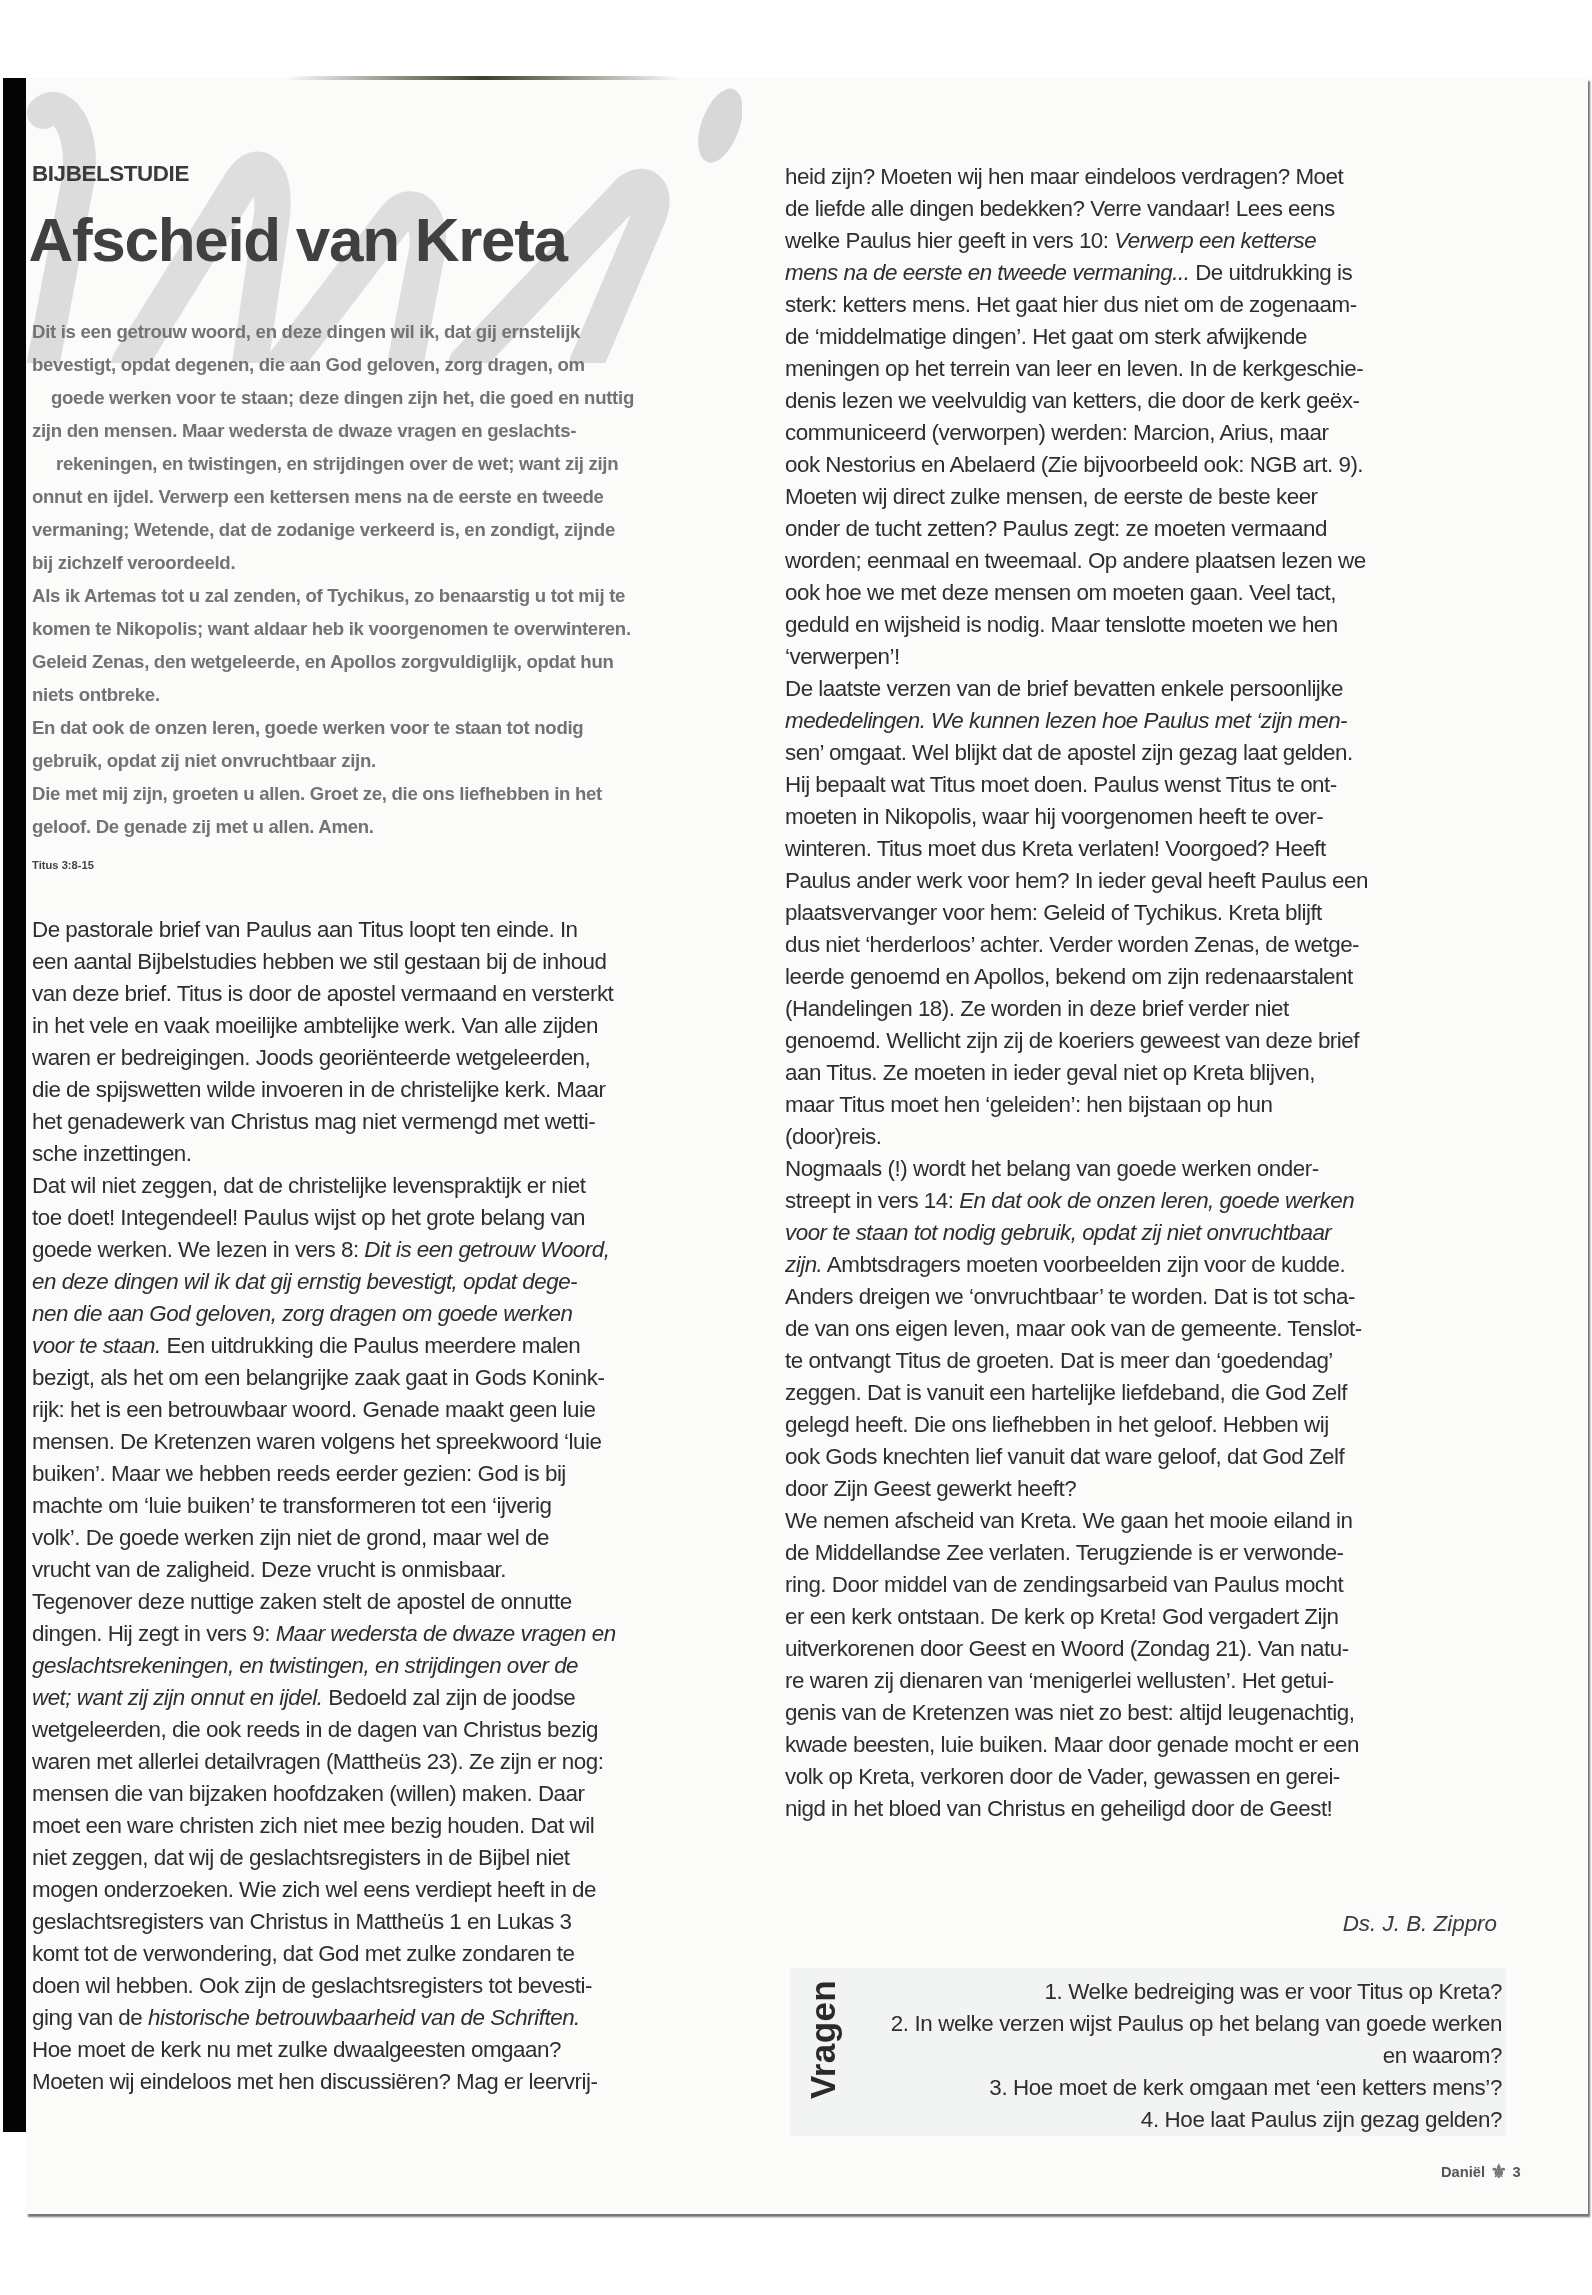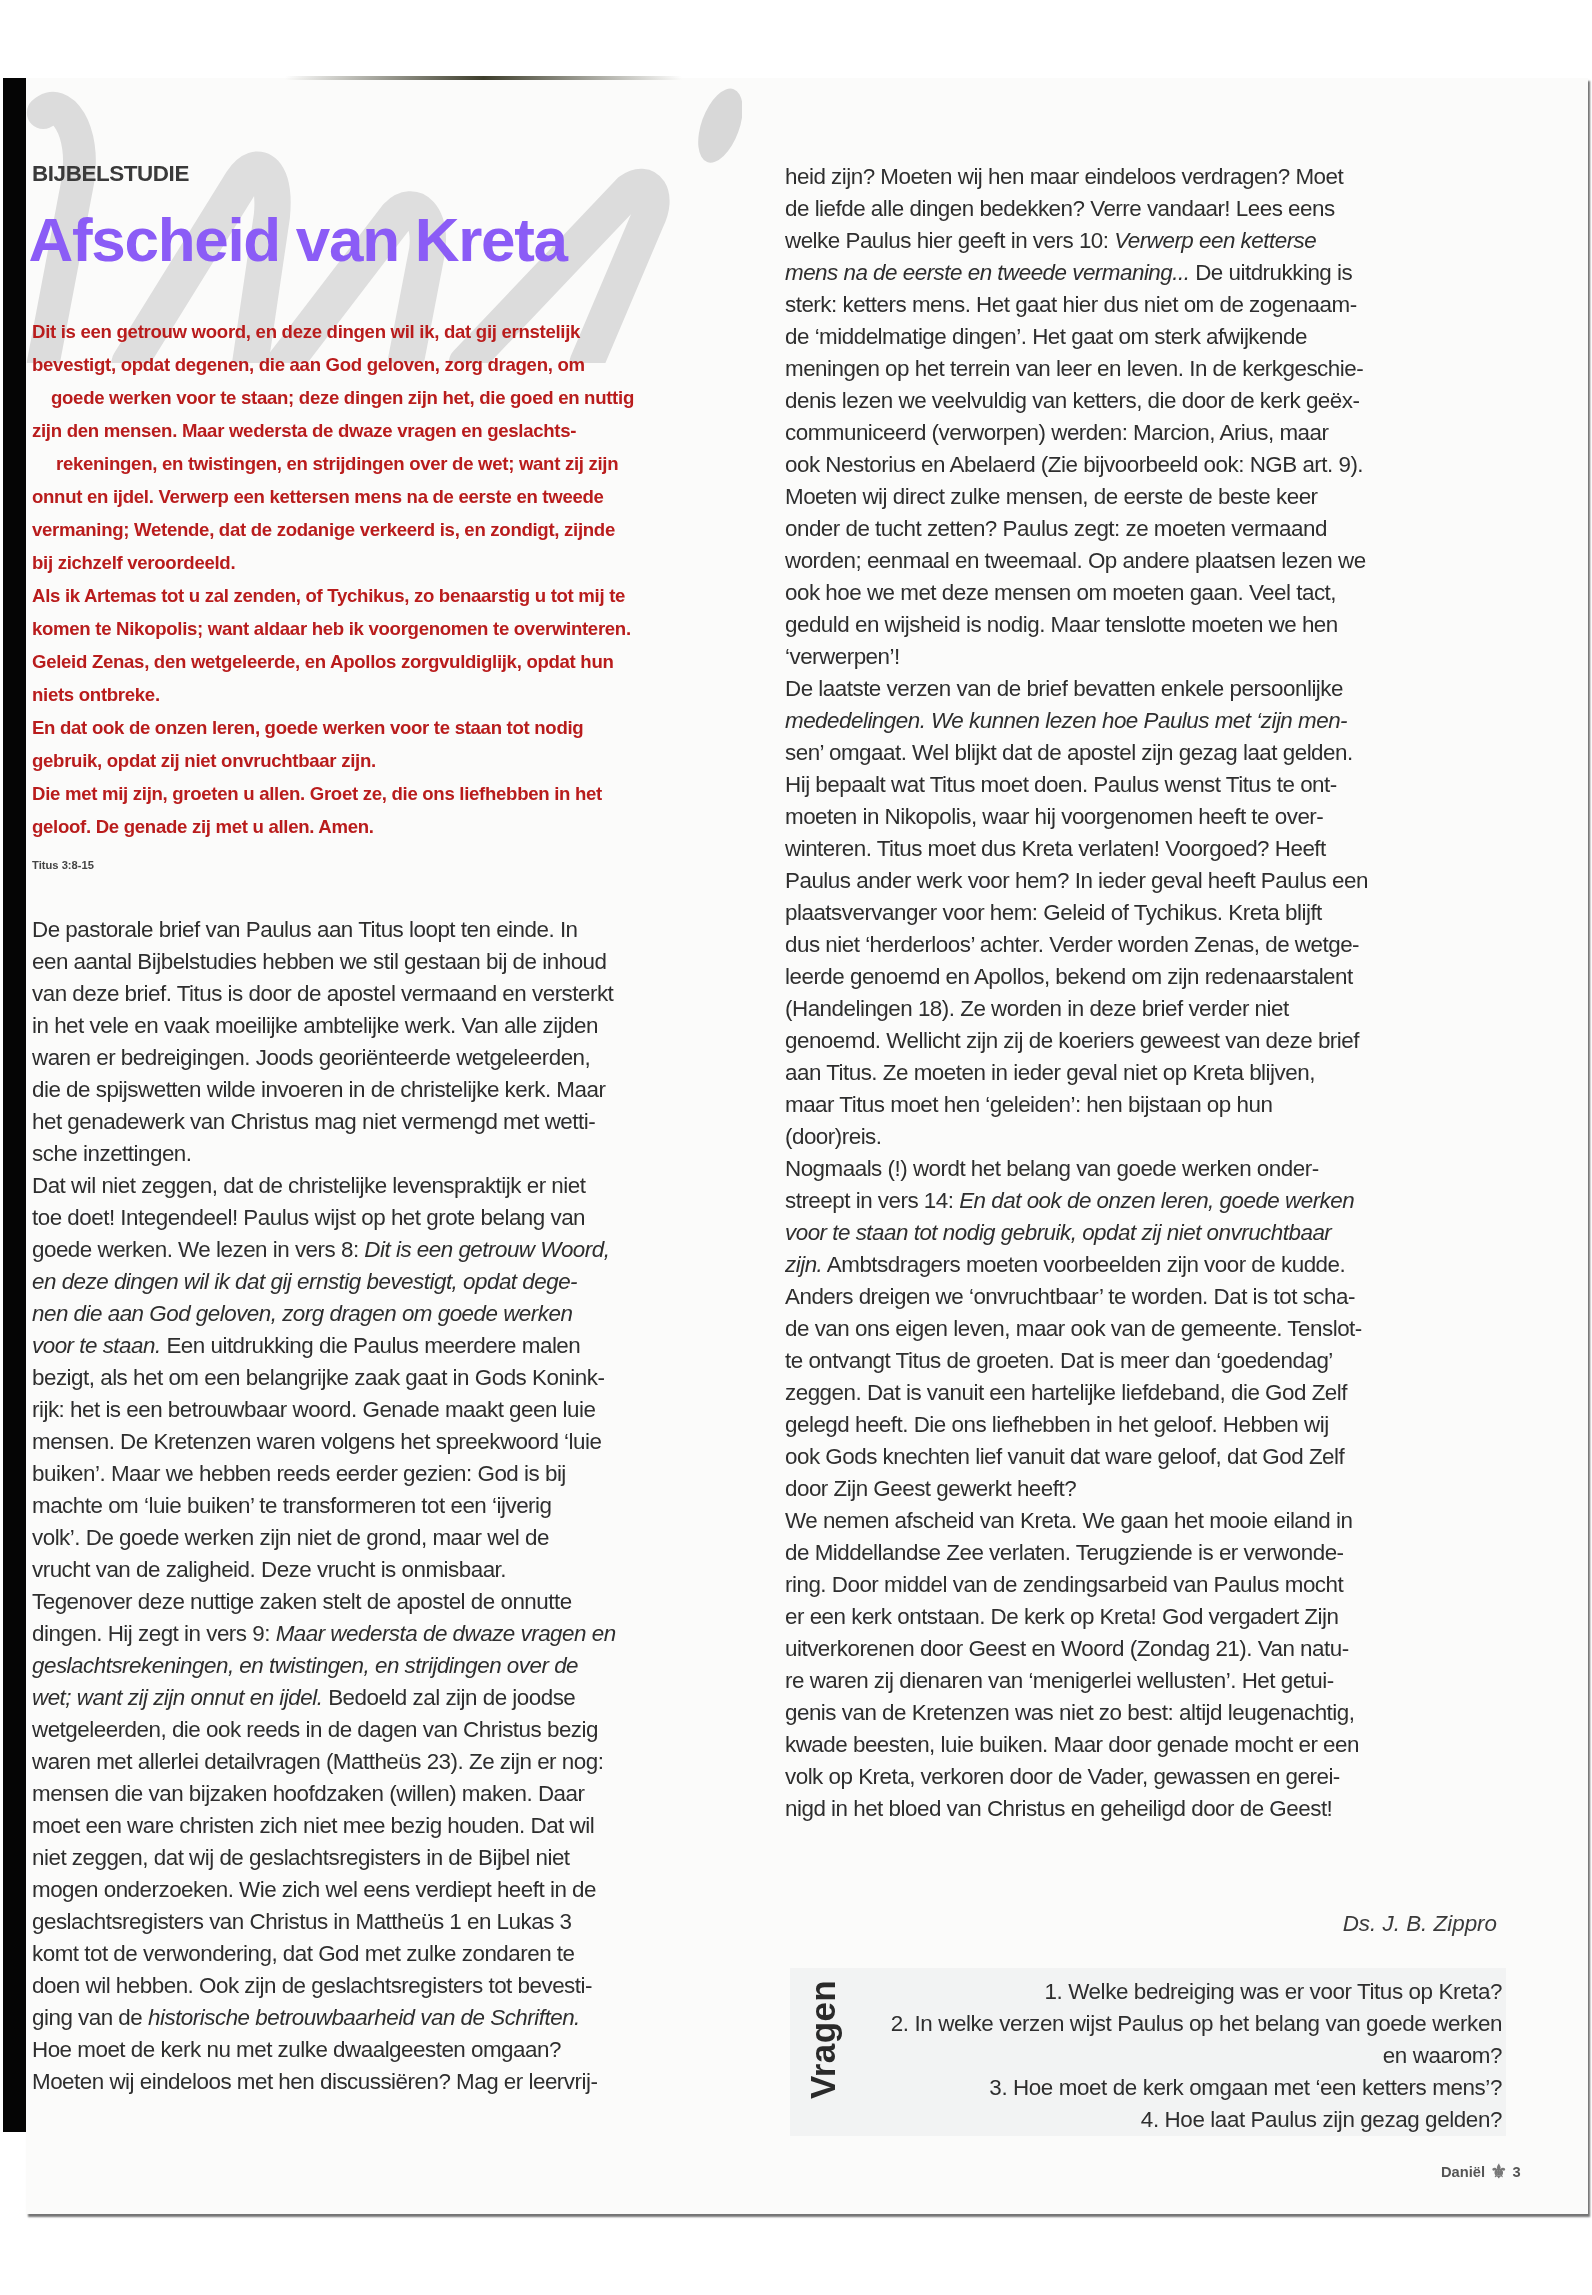--- a/index.html
+++ b/index.html
@@ -27,26 +27,26 @@
     pointer-events:none;
   }
   .kicker {
     position:absolute; left:32px; top:161px;
     font-family:"Liberation Sans", sans-serif; font-weight:bold;
     font-size:22.4px; color:#3a3a3a; letter-spacing:-0.4px;text-align:center;
   }
   .title {
     position:absolute; left:28.5px; top:209px;
     font-family:"Liberation Sans", sans-serif; font-weight:bold;
-    font-size:62px; color:#8b5cf6; letter-spacing:-1.3px; line-height:1;
+    font-size:62px; color:#404040; letter-spacing:-1.3px; line-height:1;
   }
   .scripture {
     position:absolute; left:32px; top:315px; width:690px;
     font-family:"Liberation Sans", sans-serif; font-weight:bold;
-    font-size:18.6px; line-height:33px; color:#b91c1c;
+    font-size:18.6px; line-height:33px; color:#737373;
     letter-spacing:-0.3px;
   }
   .scripture p { margin:0; }
   .ref {
     position:absolute; left:32px; top:859px;
     font-family:"Liberation Sans", sans-serif; font-weight:bold;
     font-size:11.2px; color:#444;
   }
   .col {
     position:absolute; width:716px;

